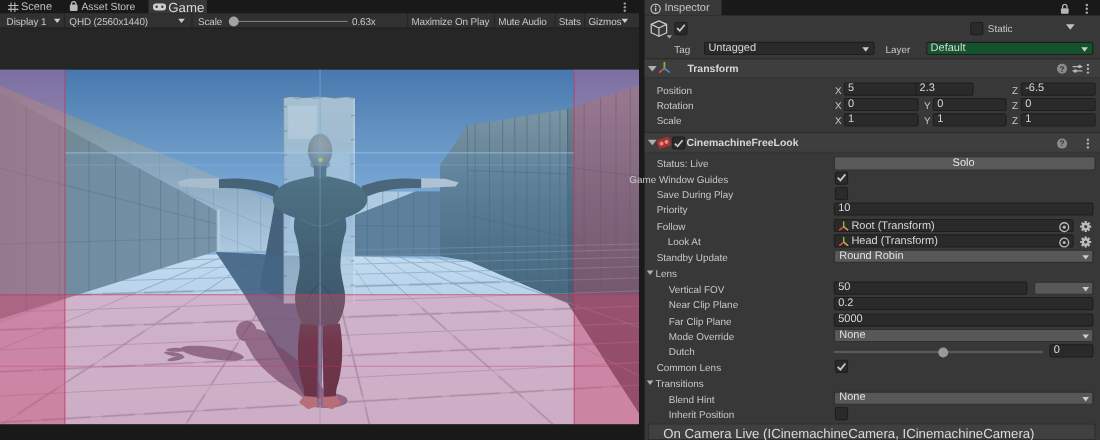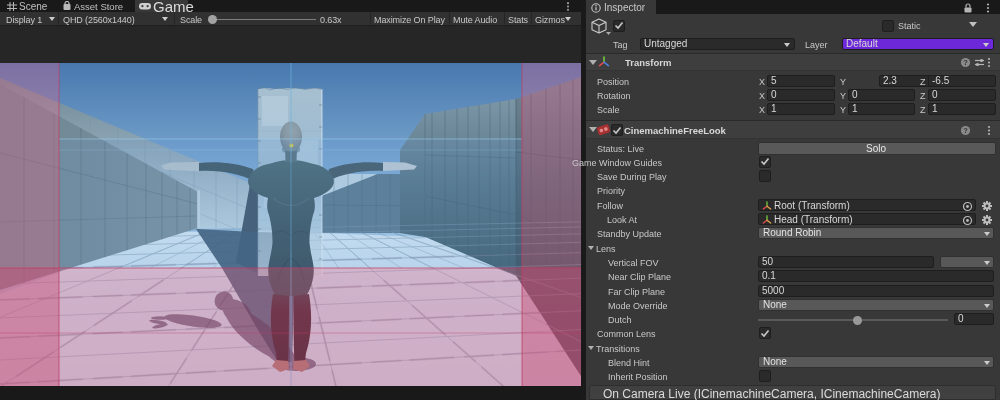--- a/index.html
+++ b/index.html
@@ -33,21 +33,21 @@
 <svg class="abs" style="left:62px;top:1px" width="10" height="10" viewBox="0 0 10 10">
 <rect x="1.5" y="3" width="7" height="6" rx="1" fill="#b8b8b8"></rect>
       <path d="M3 4 V2.5 a2 2 0 0 1 4 0 V4" fill="none" stroke="#b8b8b8" stroke-width="1.2"></path>
     </svg>
 <div class="t" style="left:74px;top:1px;font-size:9.5px;color:#c0c0c0">Asset Store</div>
 <svg class="abs" style="left:139px;top:3px" width="12" height="7" viewBox="0 0 12 7">
 <rect x="0" y="0" width="12" height="6.5" rx="3.2" fill="#cfcfcf"></rect>
       <circle cx="3.4" cy="3.2" r="1.1" fill="#383838"></circle>
       <circle cx="8.6" cy="3.2" r="1.1" fill="#383838"></circle>
     </svg>
-<div class="t" style="left:153px;top:1px;font-size:15px;color:#dadada">Game</div>
+<div class="t" style="left:153px;top:1px;font-size:12px;color:#dadada">Game</div>
 <svg class="abs" style="left:566px;top:2px" width="4" height="9" viewBox="0 0 4 9">
 <g fill="#9a9a9a">
         <circle cx="2" cy="1.2" r="1.1"></circle>
         <circle cx="2" cy="4.5" r="1.1"></circle>
         <circle cx="2" cy="7.8" r="1.1"></circle>
       </g>
     </svg>
 <div class="abs" style="left:0;top:11.5px;width:581px;height:14.5px;background:#313131;border-bottom:1px solid #1f1f1f"></div>
 <div class="t t10" style="left:6px;top:13.5px">Display 1</div>
 <div class="trs" style="left:49px;top:17px"></div>
@@ -344,21 +344,21 @@
 <svg class="abs" style="left:614px;top:21px" width="10" height="9" viewBox="0 0 10 9">
       <polyline points="1.5,4.5 4,7 8.5,1.5" fill="none" stroke="#c8c8c8" stroke-width="1.6"></polyline>
     </svg>
 <div class="cb" style="left:882px;top:19.5px"></div>
 <div class="t lb9" style="left:898px;top:20px">Static</div>
 <div class="tri" style="left:969px;top:22px;border-top-color:#c0c0c0"></div>
 <div class="t lb9" style="left:613px;top:38.5px">Tag</div>
 <div class="fld" style="left:640px;top:37.5px;width:155px;background:#2a2a2a">Untagged</div>
 <div class="trs" style="left:784px;top:42.5px"></div>
 <div class="t lb9" style="left:805px;top:38.5px">Layer</div>
-<div class="fld" style="left:842px;top:37.5px;width:152px;background:#6d28d9">Default</div>
+<div class="fld" style="left:842px;top:37.5px;width:152px;background:#14532d">Default</div>
 <div class="trs" style="left:983px;top:42.5px"></div>
 <div class="abs" style="left:586px;top:53px;width:414px;height:18px;background:#3e3e3e;border-top:1px solid #2a2a2a;border-bottom:1px solid #333"></div>
 <div class="tri" style="left:589px;top:60px"></div>
 <svg class="abs" style="left:598px;top:56px" width="12" height="12" viewBox="0 0 12 12">
 <g stroke-width="1.6" stroke-linecap="round">
         <line x1="6" y1="6.2" x2="6" y2="1" stroke="#71c837"></line>
 <line x1="6" y1="6.2" x2="1.6" y2="9.6" stroke="#e04b4b"></line>
         <line x1="6" y1="6.2" x2="10.4" y2="9.6" stroke="#4b83e0"></line>
       </g>
     </svg>
@@ -379,21 +379,21 @@
 <g fill="#b0b0b0">
         <circle cx="2" cy="2" r="1.1"></circle>
         <circle cx="2" cy="5.5" r="1.1"></circle>
         <circle cx="2" cy="9" r="1.1"></circle>
       </g>
     </svg>
 <div class="t lb9" style="left:597px;top:75.5px">Position</div>
     <div class="t lb9" style="left:759px;top:75.5px">X</div>
     <div class="fld" style="left:767px;top:74.5px;width:68px">5</div>
     <div class="t lb9" style="left:840px;top:75.5px">Y</div>
-    <div class="fld" style="left:879px;top:74.5px;width:53px">2.3</div>
+    <div class="fld" style="left:832px;top:74.5px;width:53px">2.3</div>
     <div class="t lb9" style="left:920px;top:75.5px">Z</div>
     <div class="fld" style="left:928px;top:74.5px;width:68px">-6.5</div>
 <div class="t lb9" style="left:597px;top:89.7px">Rotation</div>
     <div class="t lb9" style="left:759px;top:89.7px">X</div>
     <div class="fld" style="left:767px;top:88.7px;width:68px">0</div>
     <div class="t lb9" style="left:840px;top:89.7px">Y</div>
     <div class="fld" style="left:848px;top:88.7px;width:67px">0</div>
     <div class="t lb9" style="left:920px;top:89.7px">Z</div>
     <div class="fld" style="left:928px;top:88.7px;width:68px">0</div>
 <div class="t lb9" style="left:597px;top:103.9px">Scale</div>
@@ -432,20 +432,21 @@
 <div class="abs" style="left:758px;top:141.5px;width:238px;height:13px;background:#595959;border:1px solid #303030;border-radius:2px"></div>
     <div class="t" style="left:866px;top:142.5px;color:#e8e8e8">Solo</div>
 <div class="t lb9" style="left:572px;top:156.8px">Game Window Guides</div>
 <div class="cb" style="left:759px;top:155.8px"></div>
     <svg class="abs" style="left:760px;top:157.3px" width="10" height="9" viewBox="0 0 10 9">
       <polyline points="1.5,4.5 4,7 8.5,1.5" fill="none" stroke="#c8c8c8" stroke-width="1.6"></polyline>
     </svg>
 <div class="t lb9" style="left:597px;top:171.1px">Save During Play</div>
 <div class="cb" style="left:759px;top:170.1px"></div>
 <div class="t lb9" style="left:597px;top:185.4px">Priority</div>
+<div class="fld" style="left:758px;top:184.4px;width:236px">10</div>
 <div class="t lb9" style="left:597px;top:199.7px">Follow</div>
 <div class="fld" style="left:758px;top:198.7px;width:218px"></div>
 <svg class="abs" style="left:762px;top:200.7px" width="10" height="10" viewBox="0 0 12 12">
 <g stroke-width="1.6" stroke-linecap="round">
         <line x1="6" y1="6.2" x2="6" y2="1" stroke="#71c837"></line>
 <line x1="6" y1="6.2" x2="1.6" y2="9.6" stroke="#e04b4b"></line>
         <line x1="6" y1="6.2" x2="10.4" y2="9.6" stroke="#e0a34b"></line>
       </g>
     </svg>
 <div class="t" style="left:774px;top:199.7px;color:#d8d8d8">Root (Transform)</div>
@@ -490,21 +491,21 @@
 <div class="t lb9" style="left:597px;top:228.3px">Standby Update</div>
 <div class="dd" style="left:758px;top:227.3px;width:236px">Round Robin</div>
     <div class="trs" style="left:984px;top:232.3px"></div>
 <div class="tri" style="left:588px;top:245.6px;border-top-width:4.5px;border-left-width:3.5px;border-right-width:3.5px"></div>
     <div class="t lb9" style="left:596px;top:242.6px">Lens</div>
 <div class="t lb9" style="left:608px;top:256.9px">Vertical FOV</div>
 <div class="fld" style="left:758px;top:255.9px;width:176px">50</div>
 <div class="dd" style="left:940px;top:255.9px;width:54px"></div>
     <div class="trs" style="left:984px;top:260.9px"></div>
 <div class="t lb9" style="left:608px;top:271.2px">Near Clip Plane</div>
-<div class="fld" style="left:758px;top:270.2px;width:236px">0.1</div>
+<div class="fld" style="left:758px;top:270.2px;width:236px">0.2</div>
 <div class="t lb9" style="left:608px;top:285.5px">Far Clip Plane</div>
 <div class="fld" style="left:758px;top:284.5px;width:236px">5000</div>
 <div class="t lb9" style="left:608px;top:299.8px">Mode Override</div>
 <div class="dd" style="left:758px;top:298.8px;width:236px">None</div>
     <div class="trs" style="left:984px;top:303.8px"></div>
 <div class="t lb9" style="left:608px;top:314.1px">Dutch</div>
 <div class="abs" style="left:758px;top:319.1px;width:190px;height:1.5px;background:#5a5a5a"></div>
 <div class="abs" style="left:853px;top:315.6px;width:9px;height:9px;border-radius:50%;background:#999"></div>
 <div class="fld" style="left:954px;top:313.1px;width:40px">0</div>
 <div class="t lb9" style="left:597px;top:328.4px">Common Lens</div>

